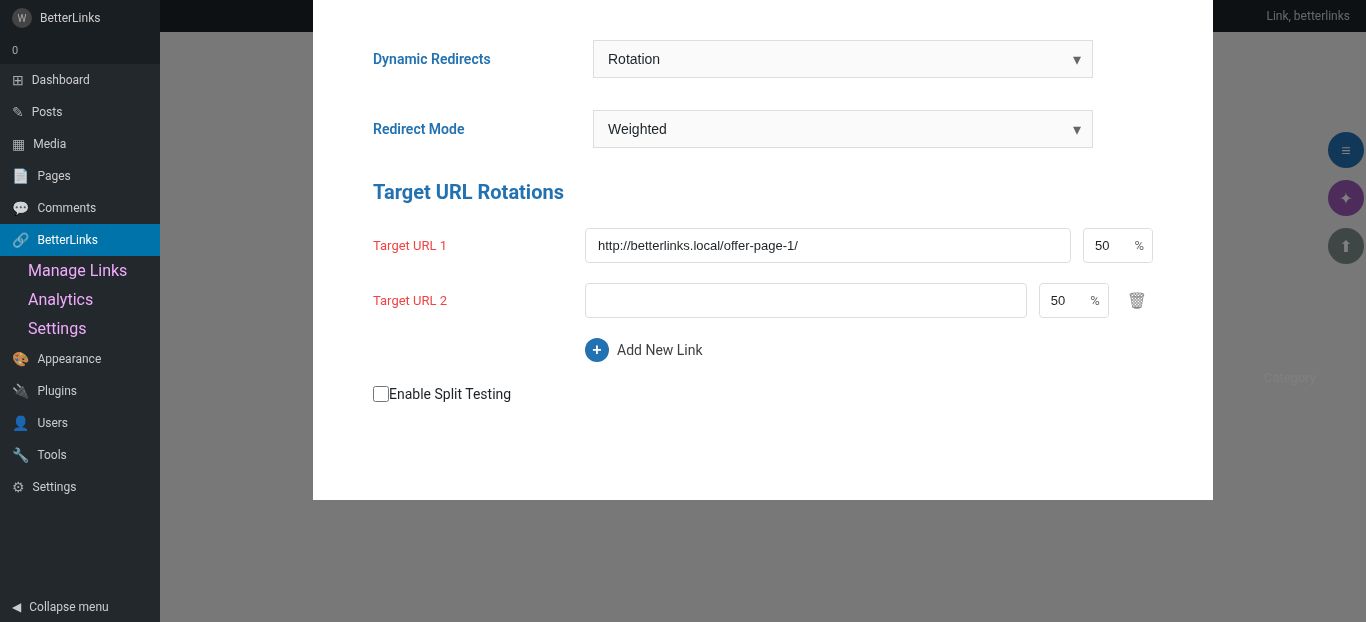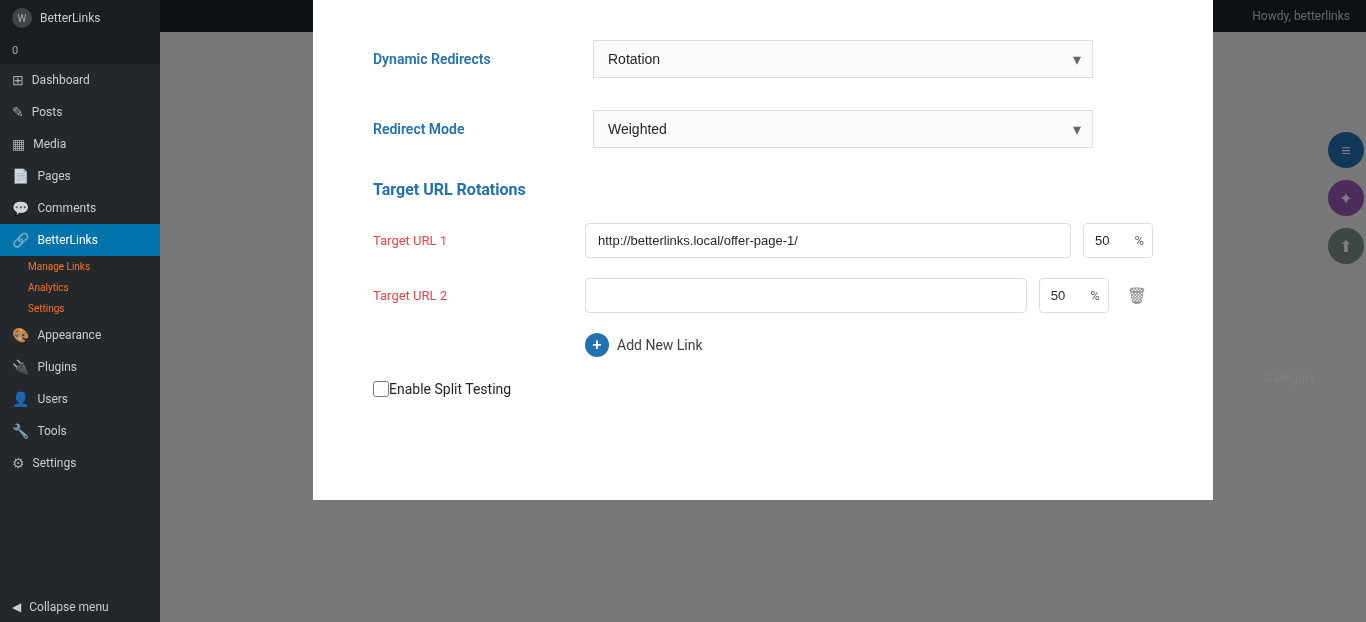--- a/index.html
+++ b/index.html
@@ -62,22 +62,22 @@
     .sidebar-item.active {
       background: #0073aa;
       color: #fff;
     }
     .sidebar-item .icon {
       font-size: 14px;
       opacity: 0.8;
     }
     .sidebar-sub-item {
       padding: 5px 12px 5px 28px;
-      font-size: 10px;
-      color: #f97316;
+      font-size: 16px;
+      color: #f0abfc;
       cursor: pointer;
     }
     .sidebar-collapse {
       padding: 8px 12px;
       font-size: 12px;
       color: #ccc;
       display: flex;
       align-items: center;
       gap: 8px;
       cursor: pointer;
@@ -166,21 +166,21 @@
     .select-arrow {
       position: absolute;
       right: 12px;
       top: 50%;
       transform: translateY(-50%);
       pointer-events: none;
       color: #666;
     }
 
     .section-title {
-      font-size: 16px;
+      font-size: 20px;
       font-weight: 700;
       color: #2271b1;
       margin-bottom: 24px;
     }
 
     .url-row {
       display: flex;
       align-items: center;
       margin-bottom: 20px;
       gap: 12px;
@@ -392,21 +392,21 @@
 
   <div class="sidebar-collapse">
     <span class="icon">◀</span>
     <span>Collapse menu</span>
   </div>
 </div>
 
 <div class="main-area">
 
   <div class="top-bar">
-    <span class="howdy-text">Howdy, betterlinks</span>
+    <span class="howdy-text">Link, betterlinks</span>
   </div>
 
   <div class="right-panel">
     <div class="right-icon-btn">≡</div>
     <div class="right-icon-btn alt">✦</div>
     <div class="right-icon-btn" style="background:#7f8c8d;">⬆</div>
   </div>
 
   <div class="category-label">Category</div>
 

